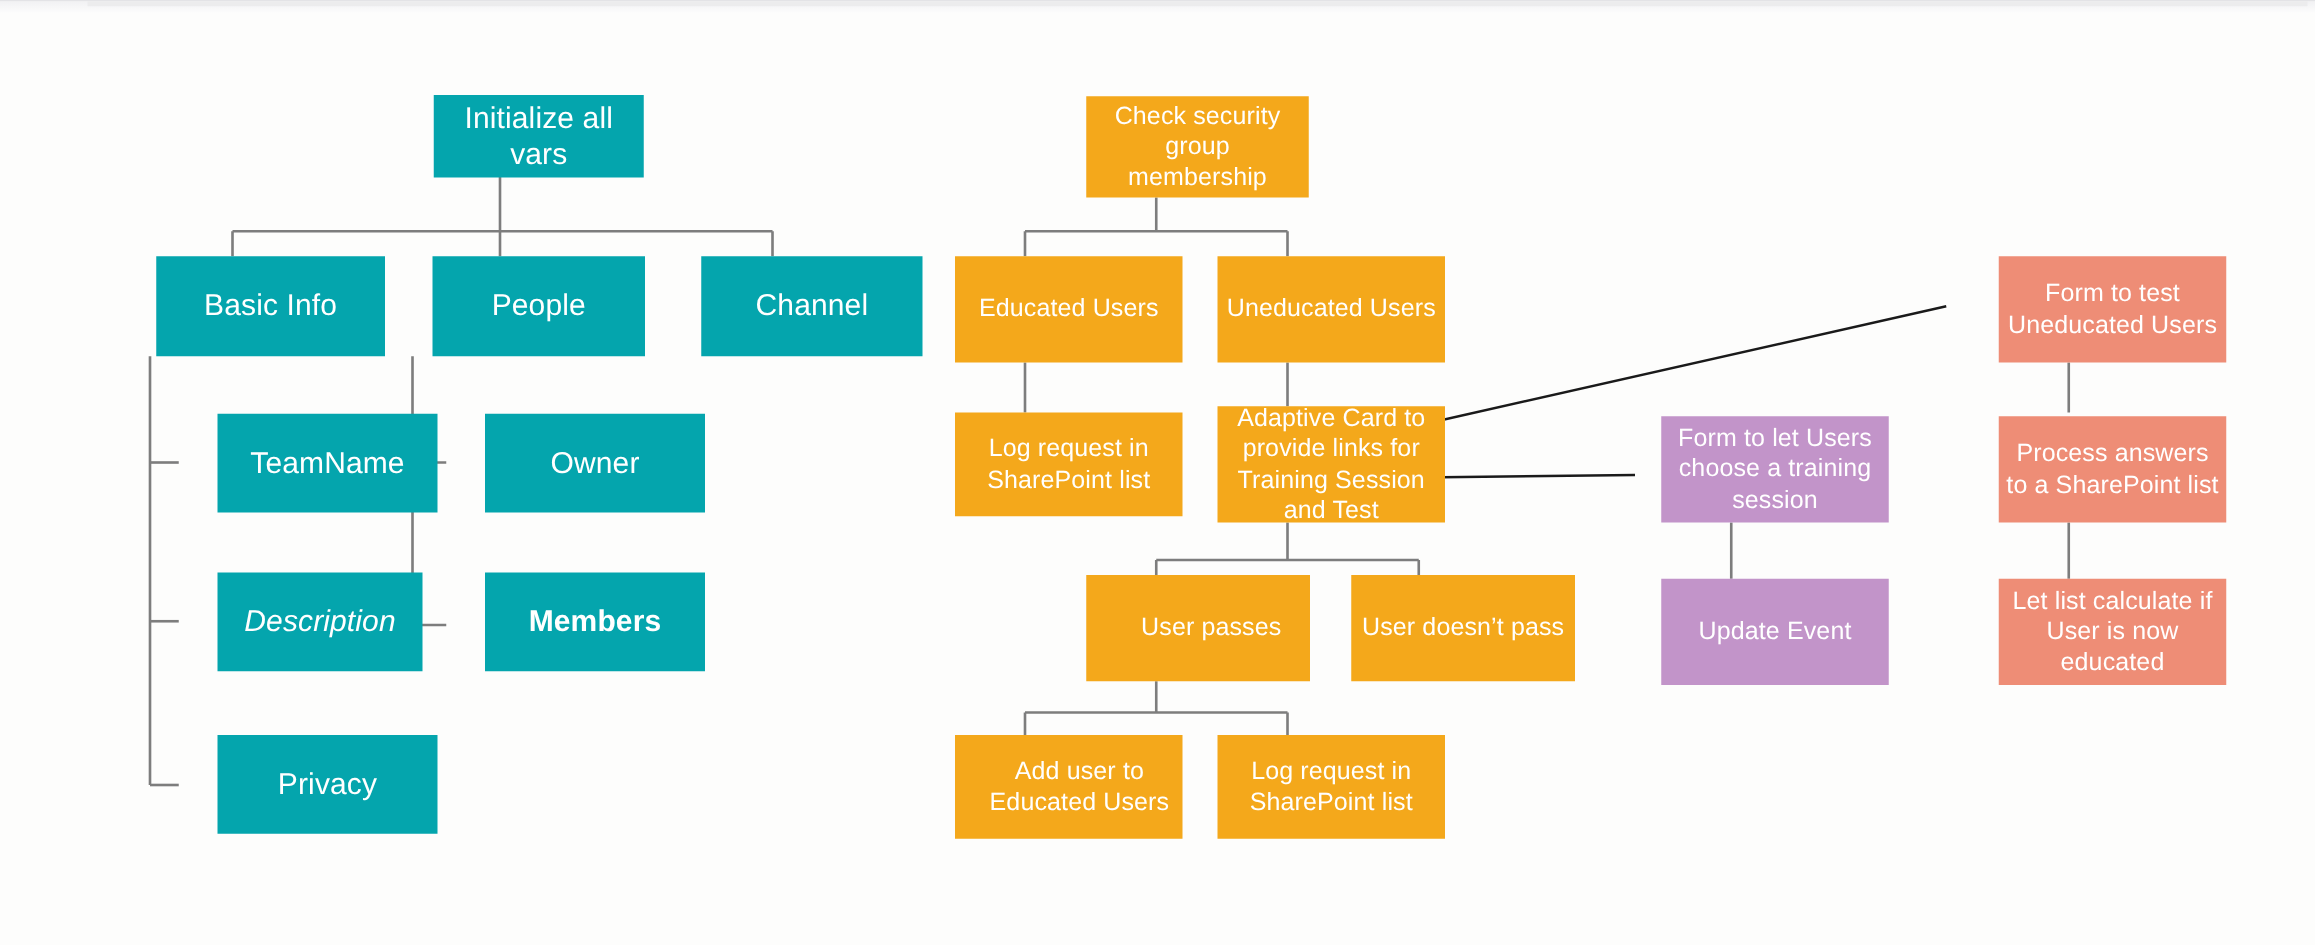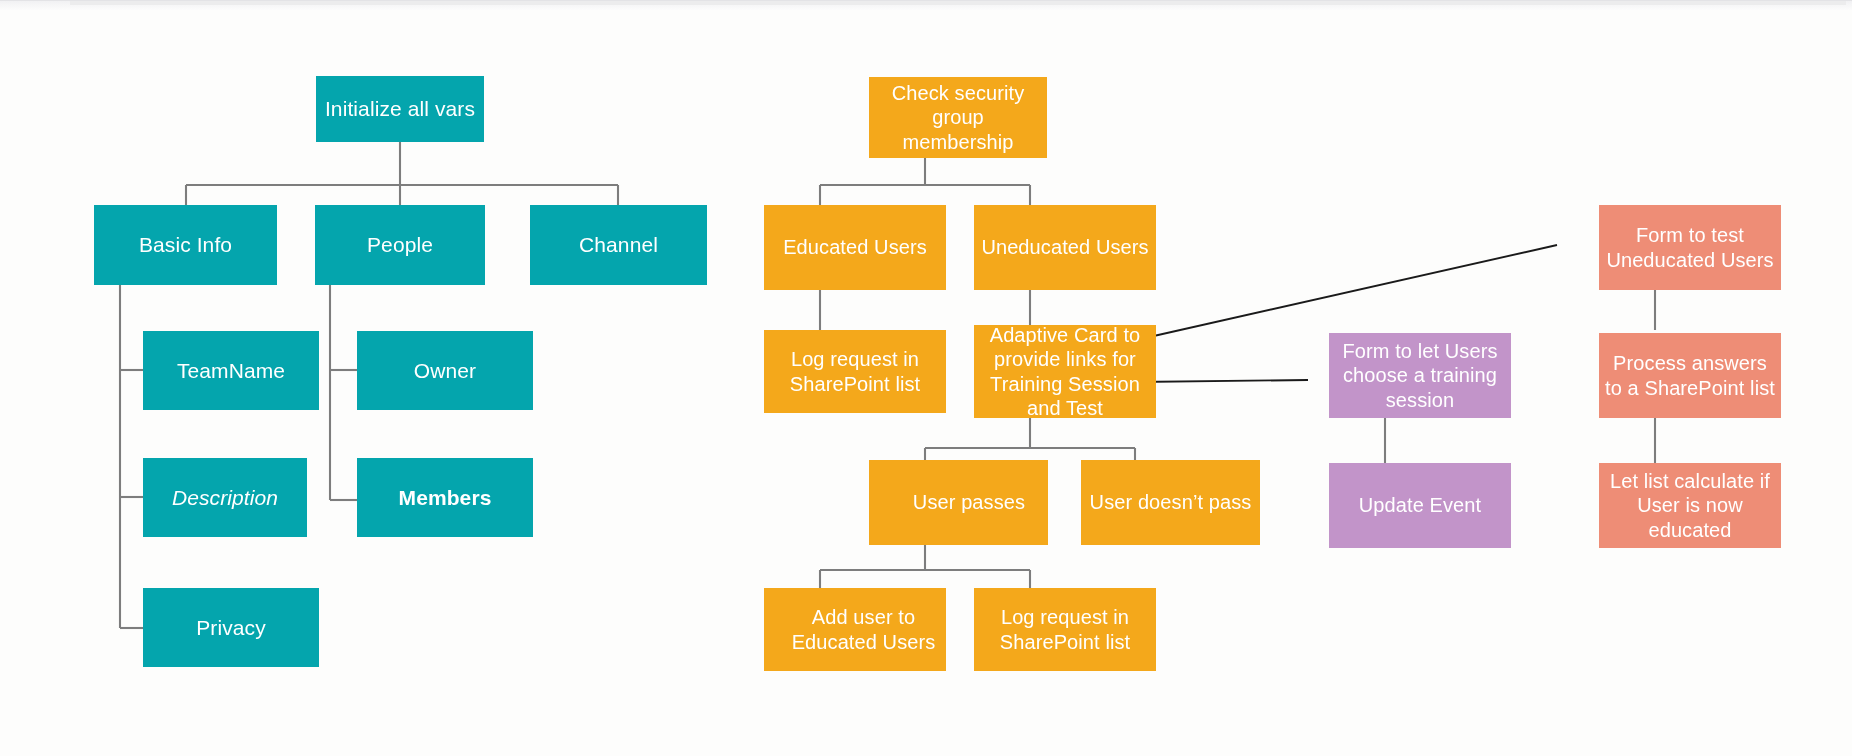--- a/index.html
+++ b/index.html
@@ -52,21 +52,21 @@
     line-height: 1.22;
     box-sizing: border-box;
     letter-spacing: 0.1px;
     padding: 2px 6px;
     white-space: pre-line;
   }
   .teal   { background: #04a5ad; }
   .orange { background: #f4a81b; }
   .purple { background: #c294c9; }
   .salmon { background: #ee8d76; text-align: center; }
-  .fs20 { font-size: 21px; }
+  .fs20 { font-size: 24px; margin-left: 31px; }
   .fs19 { font-size: 20px; margin-left: 35px; }
 </style>
 </head>
 <body>
 
 <div id="canvas">
 
   <div class="topbar">
     <div class="topbar-inner"></div>
   </div>

